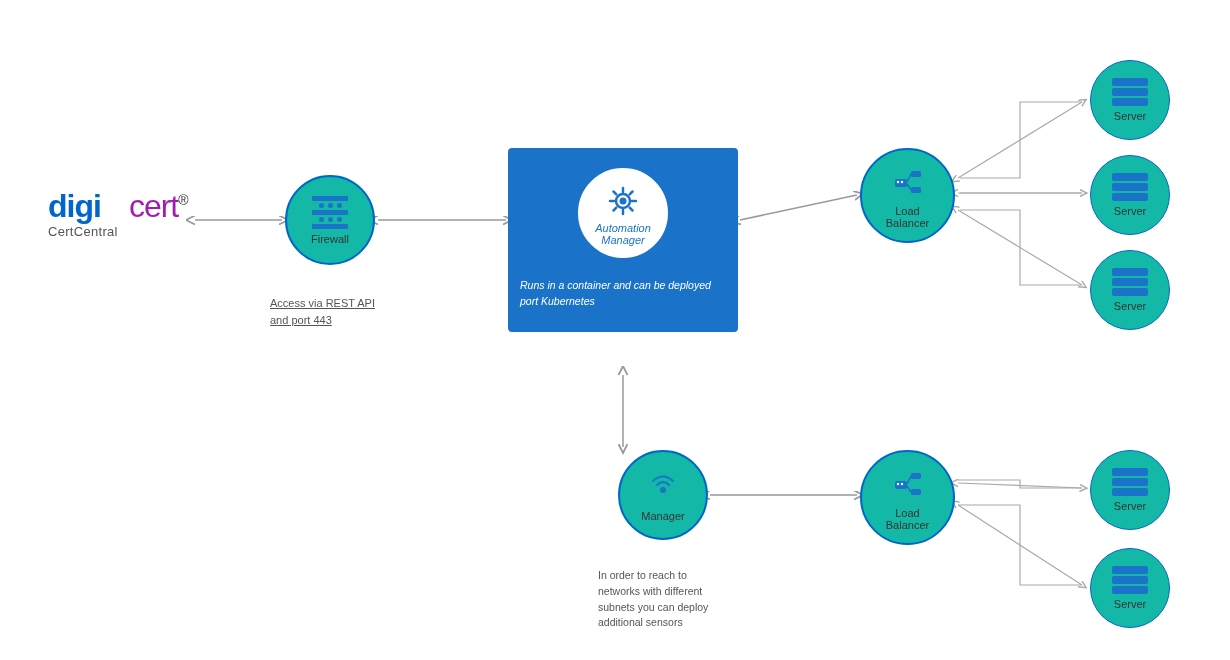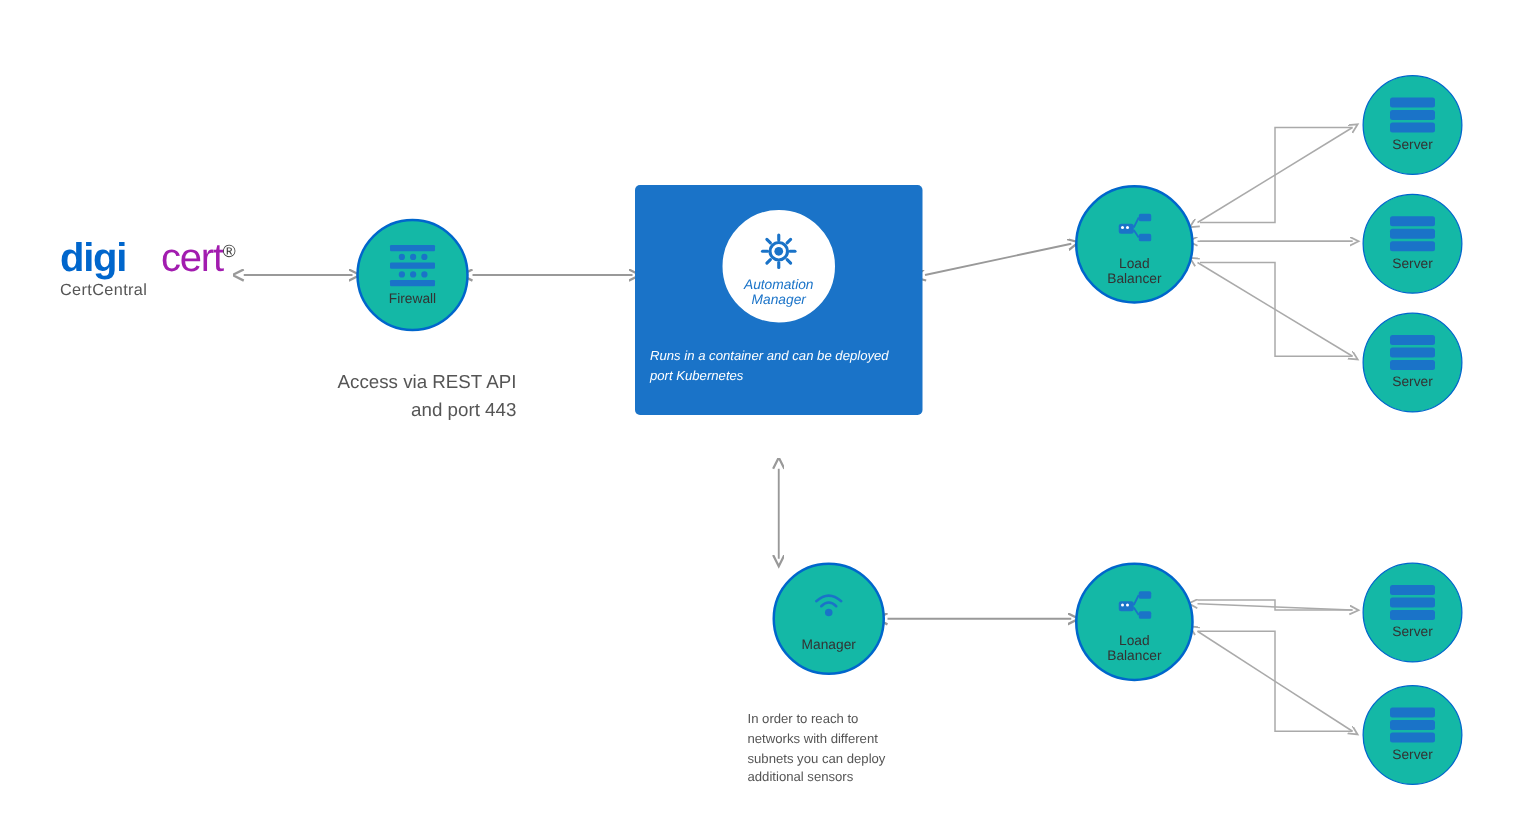--- a/index.html
+++ b/index.html
@@ -146,24 +146,25 @@
       width: 1230px;
       height: 660px;
       pointer-events: none;
     }
 
     
     .access-text {
       position: absolute;
       left: 270px;
       top: 295px;
-      font-size: 15px;
+      font-size: 11px;
       color: #555;
-      text-align: right;
+      text-align: left;
       line-height: 1.5;
+      text-decoration: underline;
     }
 
     
     .sensor-desc {
       position: absolute;
       left: 598px;
       top: 568px;
       font-size: 10.5px;
       color: #555;
       line-height: 1.5;

